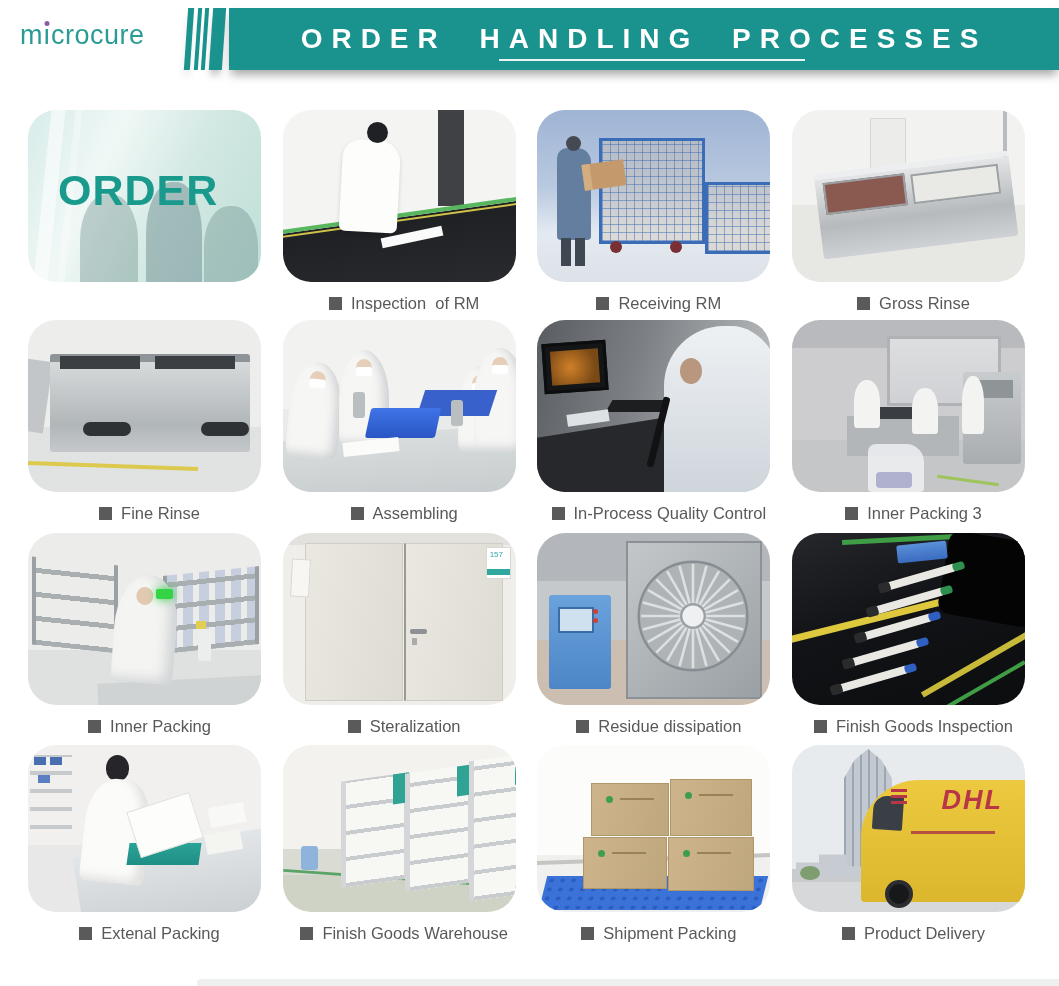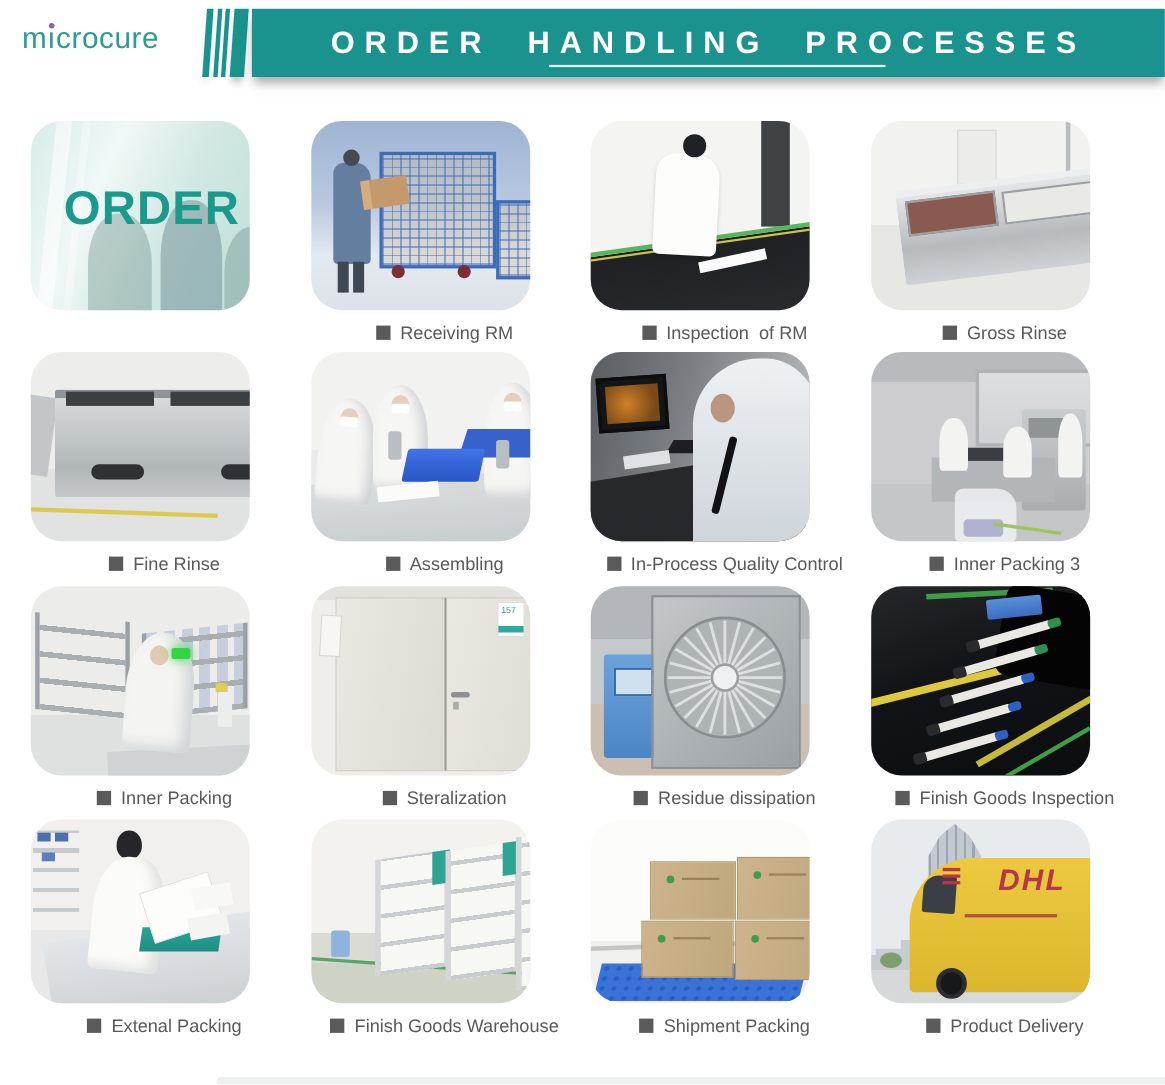--- a/index.html
+++ b/index.html
@@ -22,21 +22,21 @@
     box-shadow:0 7px 9px -2px rgba(100,100,100,.55);}
   .titlebar .title{position:absolute;left:0;right:0;top:0;height:62px;line-height:62px;
     text-align:center;color:#ffffff;font-weight:700;font-size:28px;
     letter-spacing:9px;word-spacing:16px;white-space:nowrap;}
   .titlebar .underline{position:absolute;left:270px;width:306px;bottom:9px;height:2px;
     background:rgba(255,255,255,.9);}
   
   .row{position:absolute;left:28px;width:1007px;display:flex;justify-content:space-between;}
   .r1{top:110px;} .r2{top:320px;} .r3{top:533px;} .r4{top:745px;}
   .cell{width:243px;}
-  .photo{position:relative;width:199px;height:172px;border-radius:28px;overflow:hidden;}
+  .photo{position:relative;width:233px;height:172px;border-radius:28px;overflow:hidden;}
   .r4 .photo{height:167px;}
   .cap{margin-top:9px;height:24px;line-height:24px;text-align:center;color:#595959;
     font-size:16.5px;white-space:pre;}
   .cap .bullet{display:inline-block;width:13px;height:13px;background:#5a5a5a;
     margin-right:9px;vertical-align:-1px;}
   .ph{position:absolute;}
   
   .t1{background:linear-gradient(115deg,#d7ece9 0%,#f0f8f6 32%,#d2e8e2 62%,#bfdfd8 100%);}
   .t1 .streak{top:-10px;width:14px;height:200px;background:rgba(255,255,255,.55);transform:rotate(6deg);}
   .t1 .k1{left:14px;} .t1 .k2{left:38px;width:7px;opacity:.6;}
@@ -290,37 +290,37 @@
     <div class="photo t1">
       <div class="ph streak k1"></div>
       <div class="ph streak k2"></div>
       <div class="ph person p1"></div>
       <div class="ph person p2"></div>
       <div class="ph person p3"></div>
       <div class="ph order-text">ORDER</div>
     </div>
   </div>
   <div class="cell">
-    <div class="photo t2">
-      <div class="ph cage ca"></div>
-      <div class="ph cage cb"></div>
-      <div class="ph worker"></div>
-      <div class="ph box"></div>
-    </div>
-    <div class="cap"><span class="bullet"></span><span>Receiving RM</span></div>
-  </div>
-  <div class="cell">
     <div class="photo t3">
       <div class="ph panel"></div>
       <div class="ph desk"></div>
       <div class="ph coat"></div>
       <div class="ph head"></div>
       <div class="ph paper"></div>
     </div>
     <div class="cap"><span class="bullet"></span><span>Inspection  of RM</span></div>
+  </div>
+  <div class="cell">
+    <div class="photo t2">
+      <div class="ph cage ca"></div>
+      <div class="ph cage cb"></div>
+      <div class="ph worker"></div>
+      <div class="ph box"></div>
+    </div>
+    <div class="cap"><span class="bullet"></span><span>Receiving RM</span></div>
   </div>
   <div class="cell">
     <div class="photo t4">
       <div class="ph door"></div>
       <div class="ph pipe"></div>
       <div class="ph tank"></div>
     </div>
     <div class="cap"><span class="bullet"></span><span>Gross Rinse</span></div>
   </div>
 </div>

